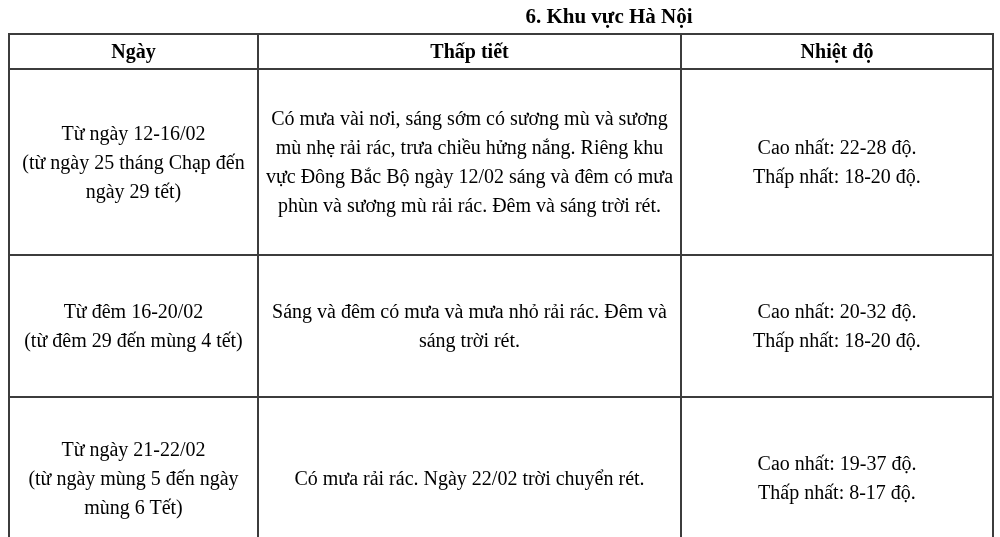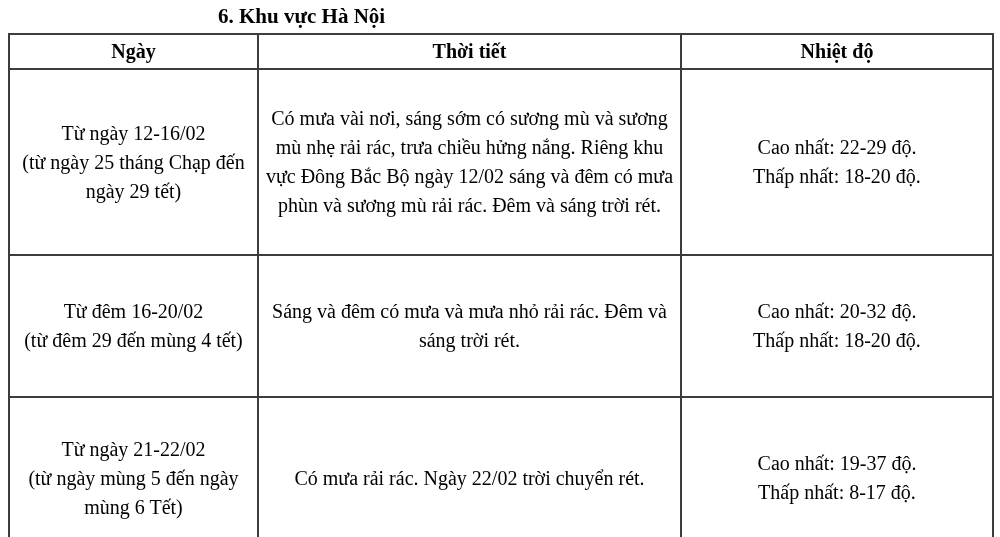--- a/index.html
+++ b/index.html
@@ -13,21 +13,21 @@
   .page {
     width: 1000px;
     height: 537px;
     background: #ffffff;
     box-sizing: border-box;
     padding-top: 3px;
     overflow: hidden;
   }
   .title {
     margin-left: 218px;
-    text-align: left;
+    text-align: center;
     font-weight: bold;
     font-size: 21px;
     line-height: 26px;
     margin-bottom: 4px;
     white-space: nowrap;
   }
   table.weather {
     border-collapse: collapse;
     margin-left: 8px;
     width: 984px;
@@ -73,32 +73,32 @@
 
   <table class="weather">
     <colgroup>
       <col class="c-date">
       <col class="c-weather">
       <col class="c-temp">
     </colgroup>
     <thead>
       <tr class="hdr">
         <th>Ngày</th>
-        <th>Thời tiết</th>
+        <th>Thấp tiết</th>
         <th>Nhiệt độ</th>
       </tr>
     </thead>
     <tbody>
 
       <tr class="r0">
         <td class="date-cell">Từ ngày 12-16/02
 (từ ngày 25 tháng Chạp đến ngày 29 tết)</td>
         <td class="weather-cell">Có mưa vài nơi, sáng sớm có sương mù và sương mù nhẹ rải rác, trưa chiều hửng nắng. Riêng khu vực Đông Bắc Bộ ngày 12/02 sáng và đêm có mưa phùn và sương mù rải rác. Đêm và sáng trời rét.</td>
         <td class="temp-cell">
-          <div class="temp-line"><strong>Cao nhất:</strong><span> 22-29 độ.</span></div>
+          <div class="temp-line"><strong>Cao nhất:</strong><span> 22-28 độ.</span></div>
           <div class="temp-line"><strong>Thấp nhất:</strong><span> 18-20 độ.</span></div>
         </td>
       </tr>
 
       <tr class="r1">
         <td class="date-cell">Từ đêm 16-20/02
 (từ đêm 29 đến mùng 4 tết)</td>
         <td class="weather-cell">Sáng và đêm có mưa và mưa nhỏ rải rác. Đêm và sáng trời rét.</td>
         <td class="temp-cell">
           <div class="temp-line"><strong>Cao nhất:</strong><span> 20-32 độ.</span></div>

